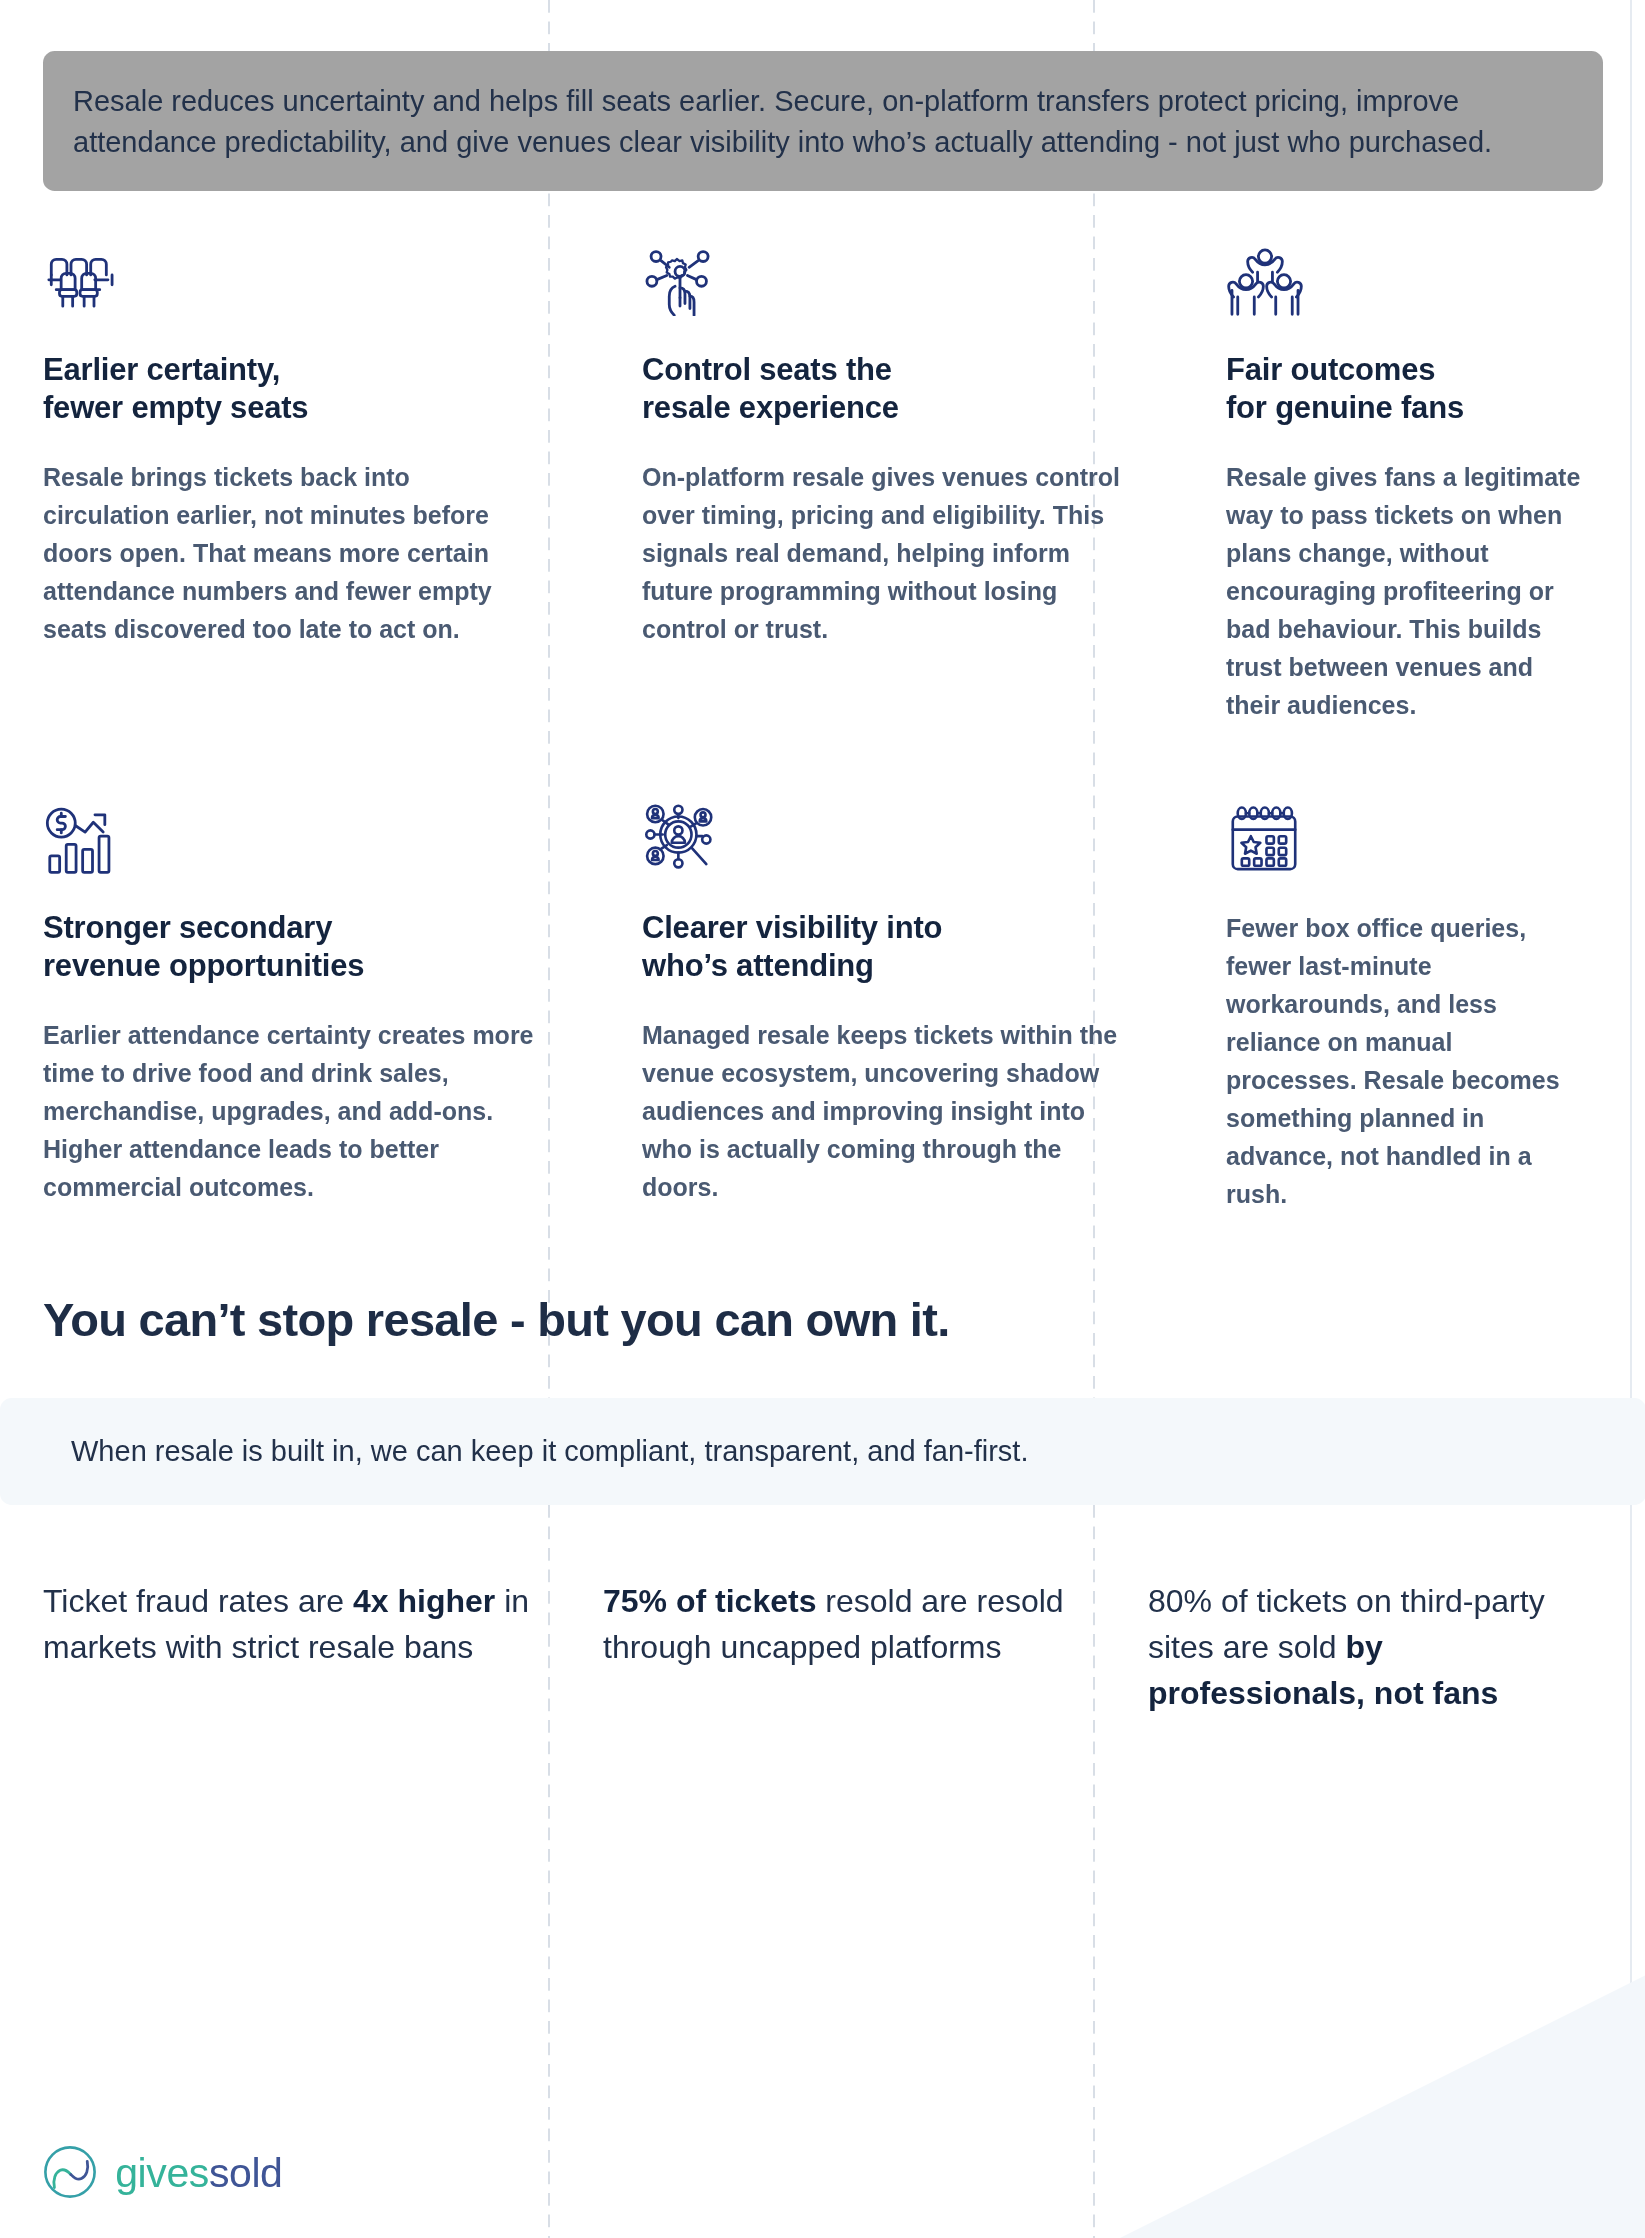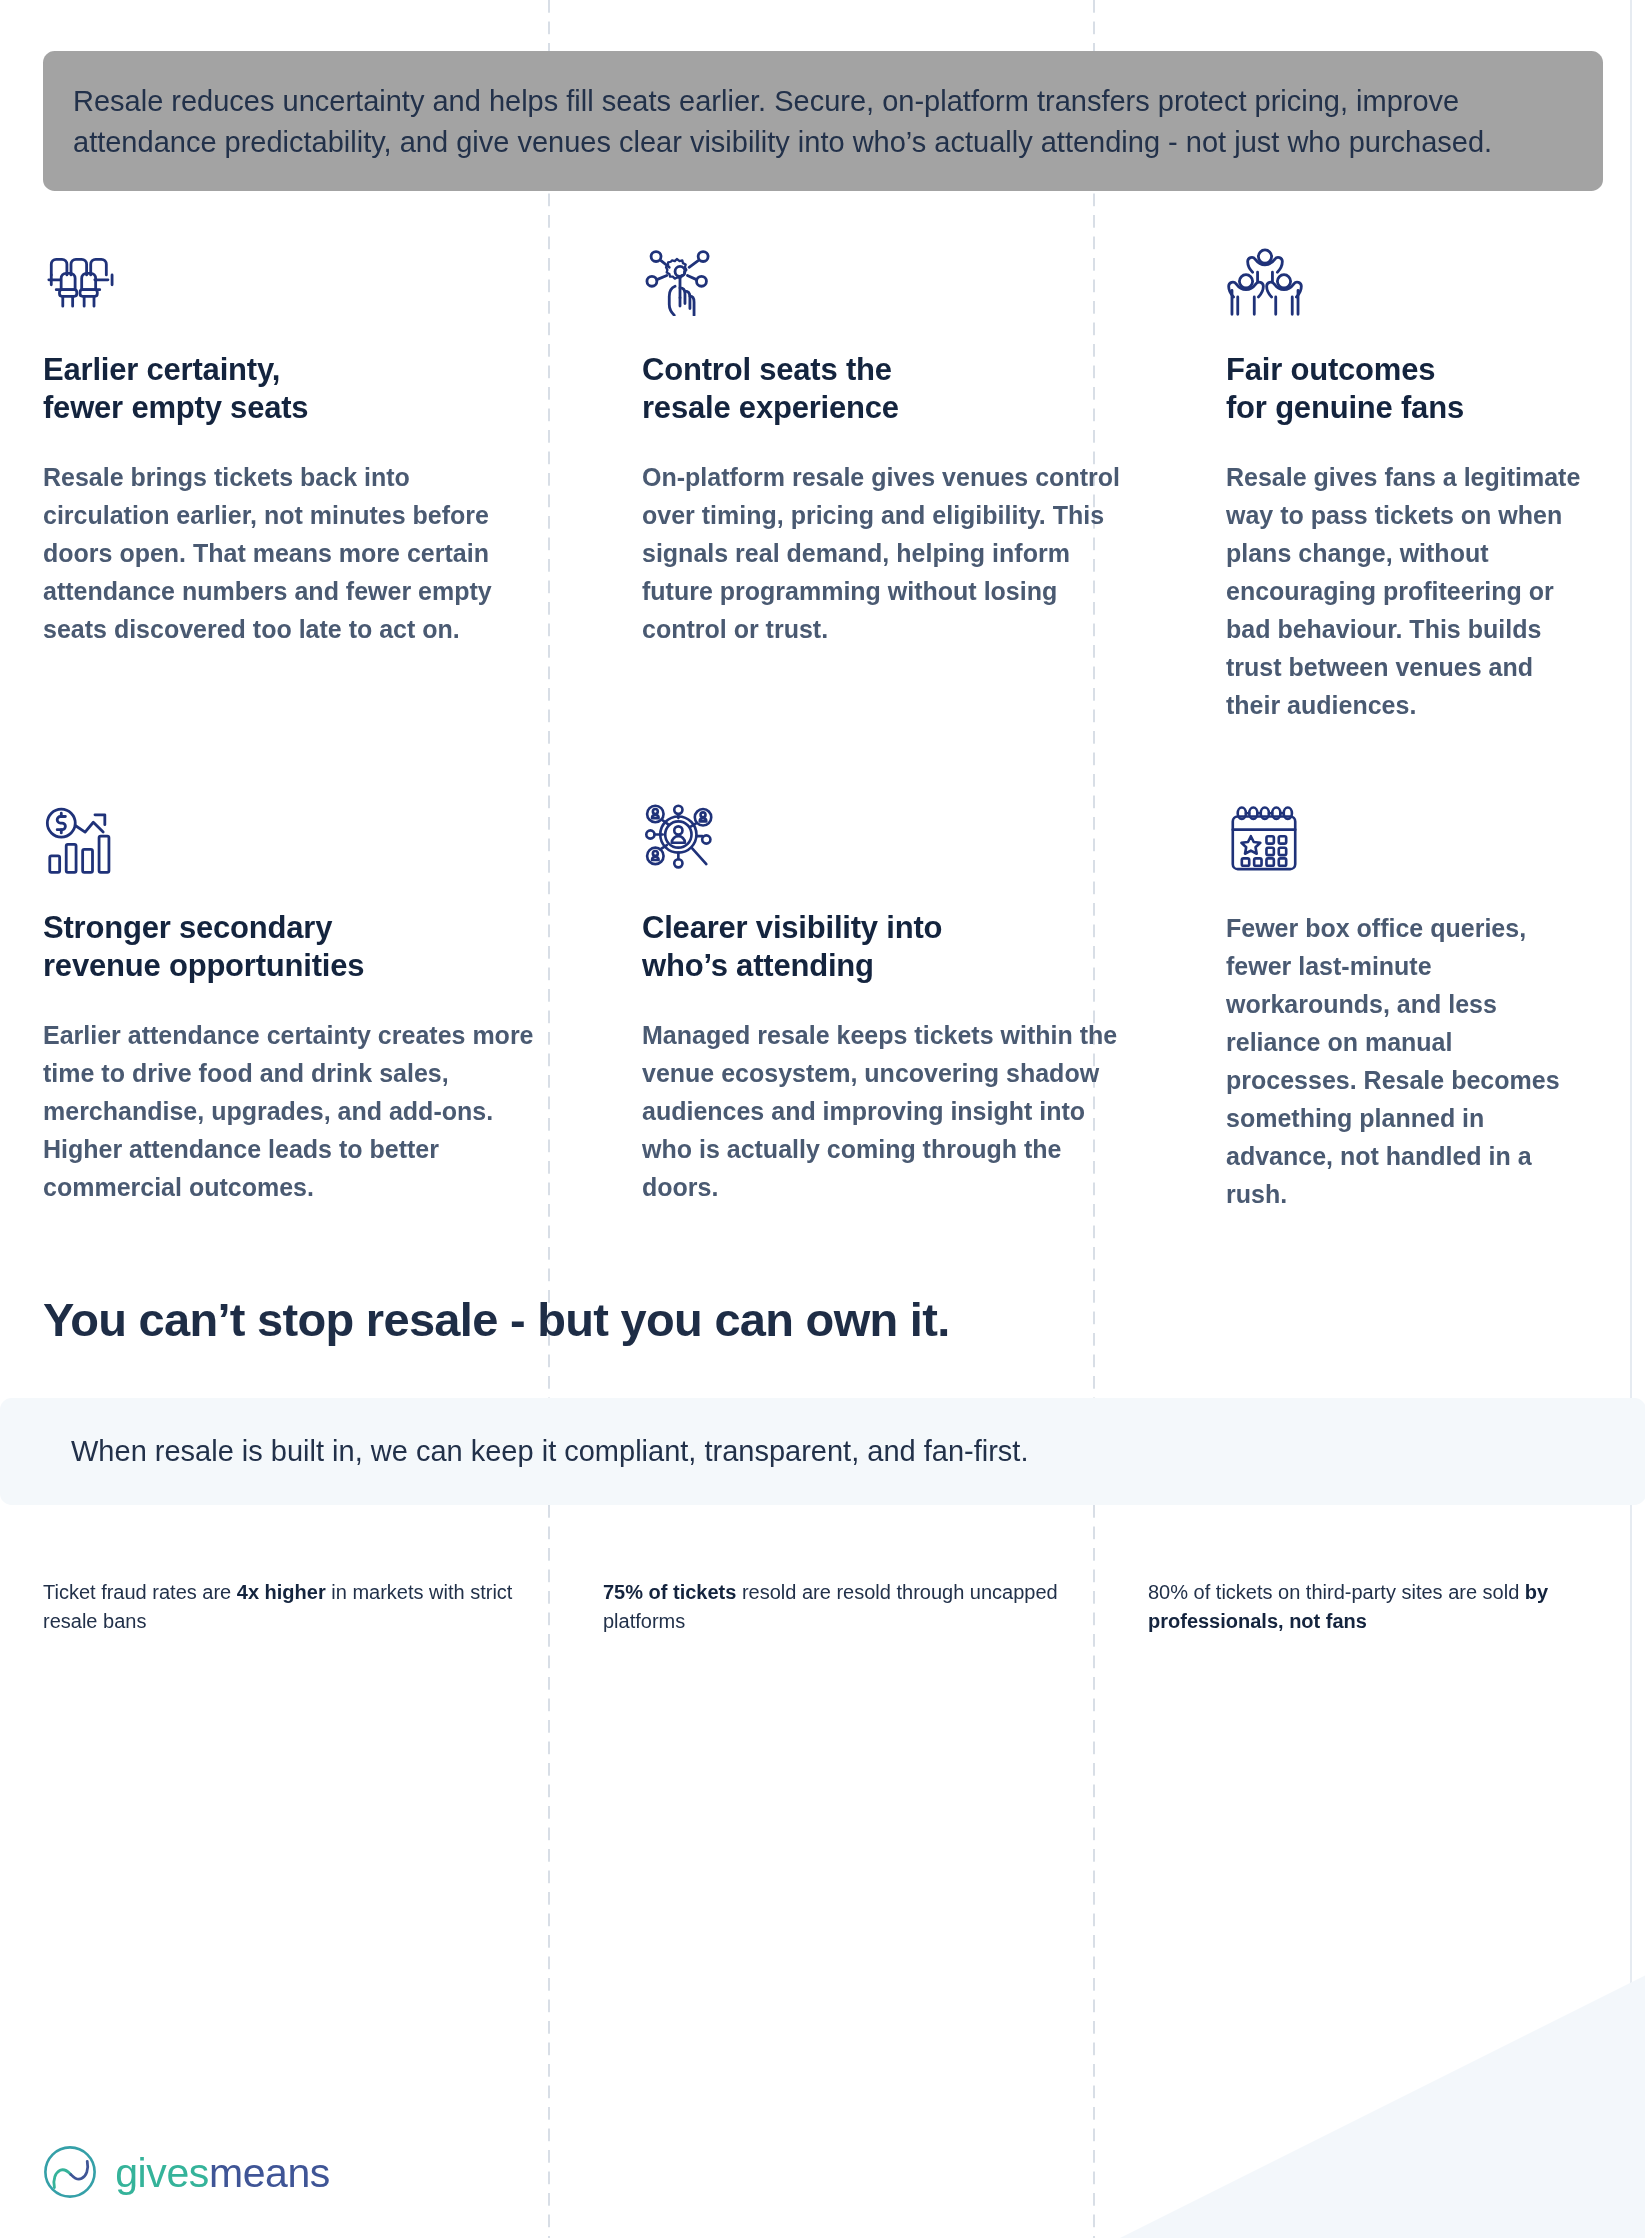--- a/index.html
+++ b/index.html
@@ -136,21 +136,21 @@
     color:#22314a;
     margin-left:25px;
   }
 
   
   .stats {
     display:grid;
     grid-template-columns:545px 545px 1fr;
     margin-top:73px;
   }
-  .stat { padding-right:58px; font-size:20px; line-height:1.45; color:#22314a; }
+  .stat { padding-right:58px; font-size:32px; line-height:1.45; color:#22314a; }
   .stat.col2 { padding-left:15px; }
   .stat.col3 { padding-left:15px; padding-right:8.3px; }
   .stat b { font-weight:700; color:#14243e; }
 
   
   .footer {
     position:absolute;
     left:38px;
     top:2140px;
     display:flex;
@@ -347,15 +347,15 @@
 </div>
 
 <div class="footer">
   <span>
     <svg width="64" height="64" viewBox="0 0 78 78" fill="none" stroke-linecap="round" stroke-linejoin="round">
       <circle cx="39" cy="39" r="30" stroke="#35a0a8" stroke-width="3.2"></circle>
       <path d="M20 58c-2-10 1-18 7-21 6-3 10 2 13 5" stroke="#35b39a" stroke-width="3.4"></path>
       <path d="M40 42c3 3 7 8 13 5 6-3 9-11 7-21" stroke="#3f5596" stroke-width="3.4"></path>
     </svg>
   </span>
-  <span class="logo-text"><span class="logo-nuweb">gives</span><span class="logo-group">means</span></span>
+  <span class="logo-text"><span class="logo-nuweb">gives</span><span class="logo-group">sold</span></span>
 </div>
 
 
 </body></html>

